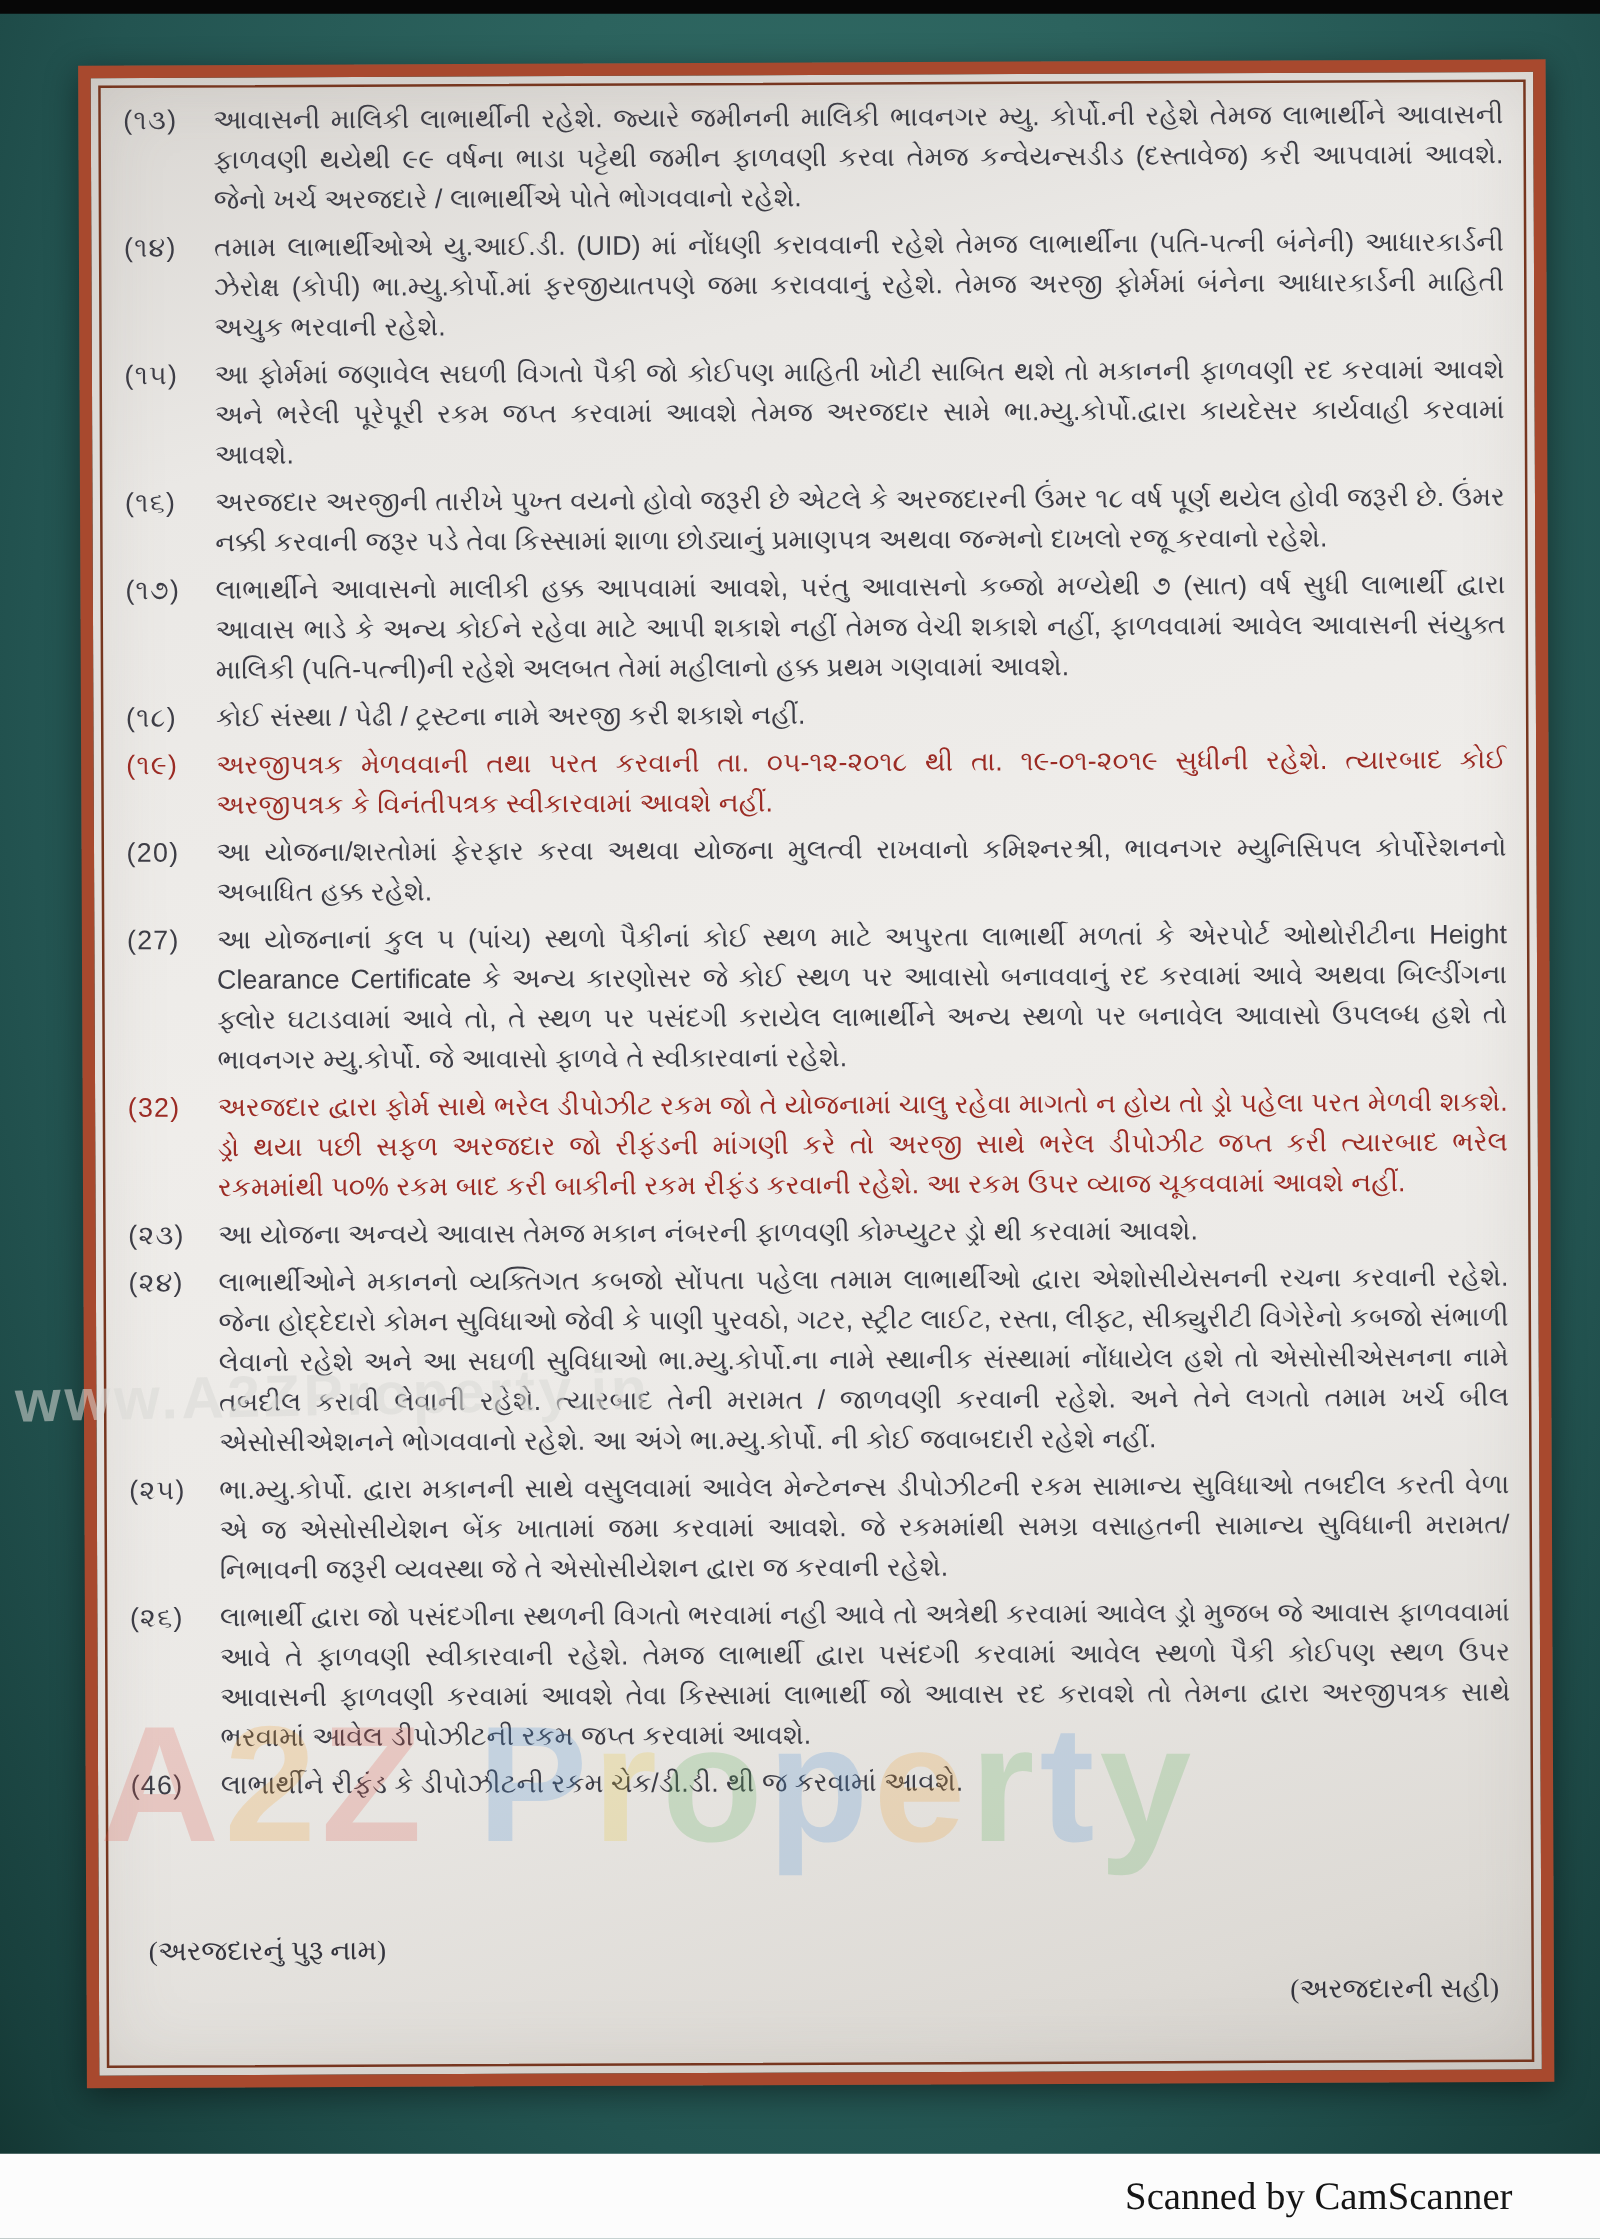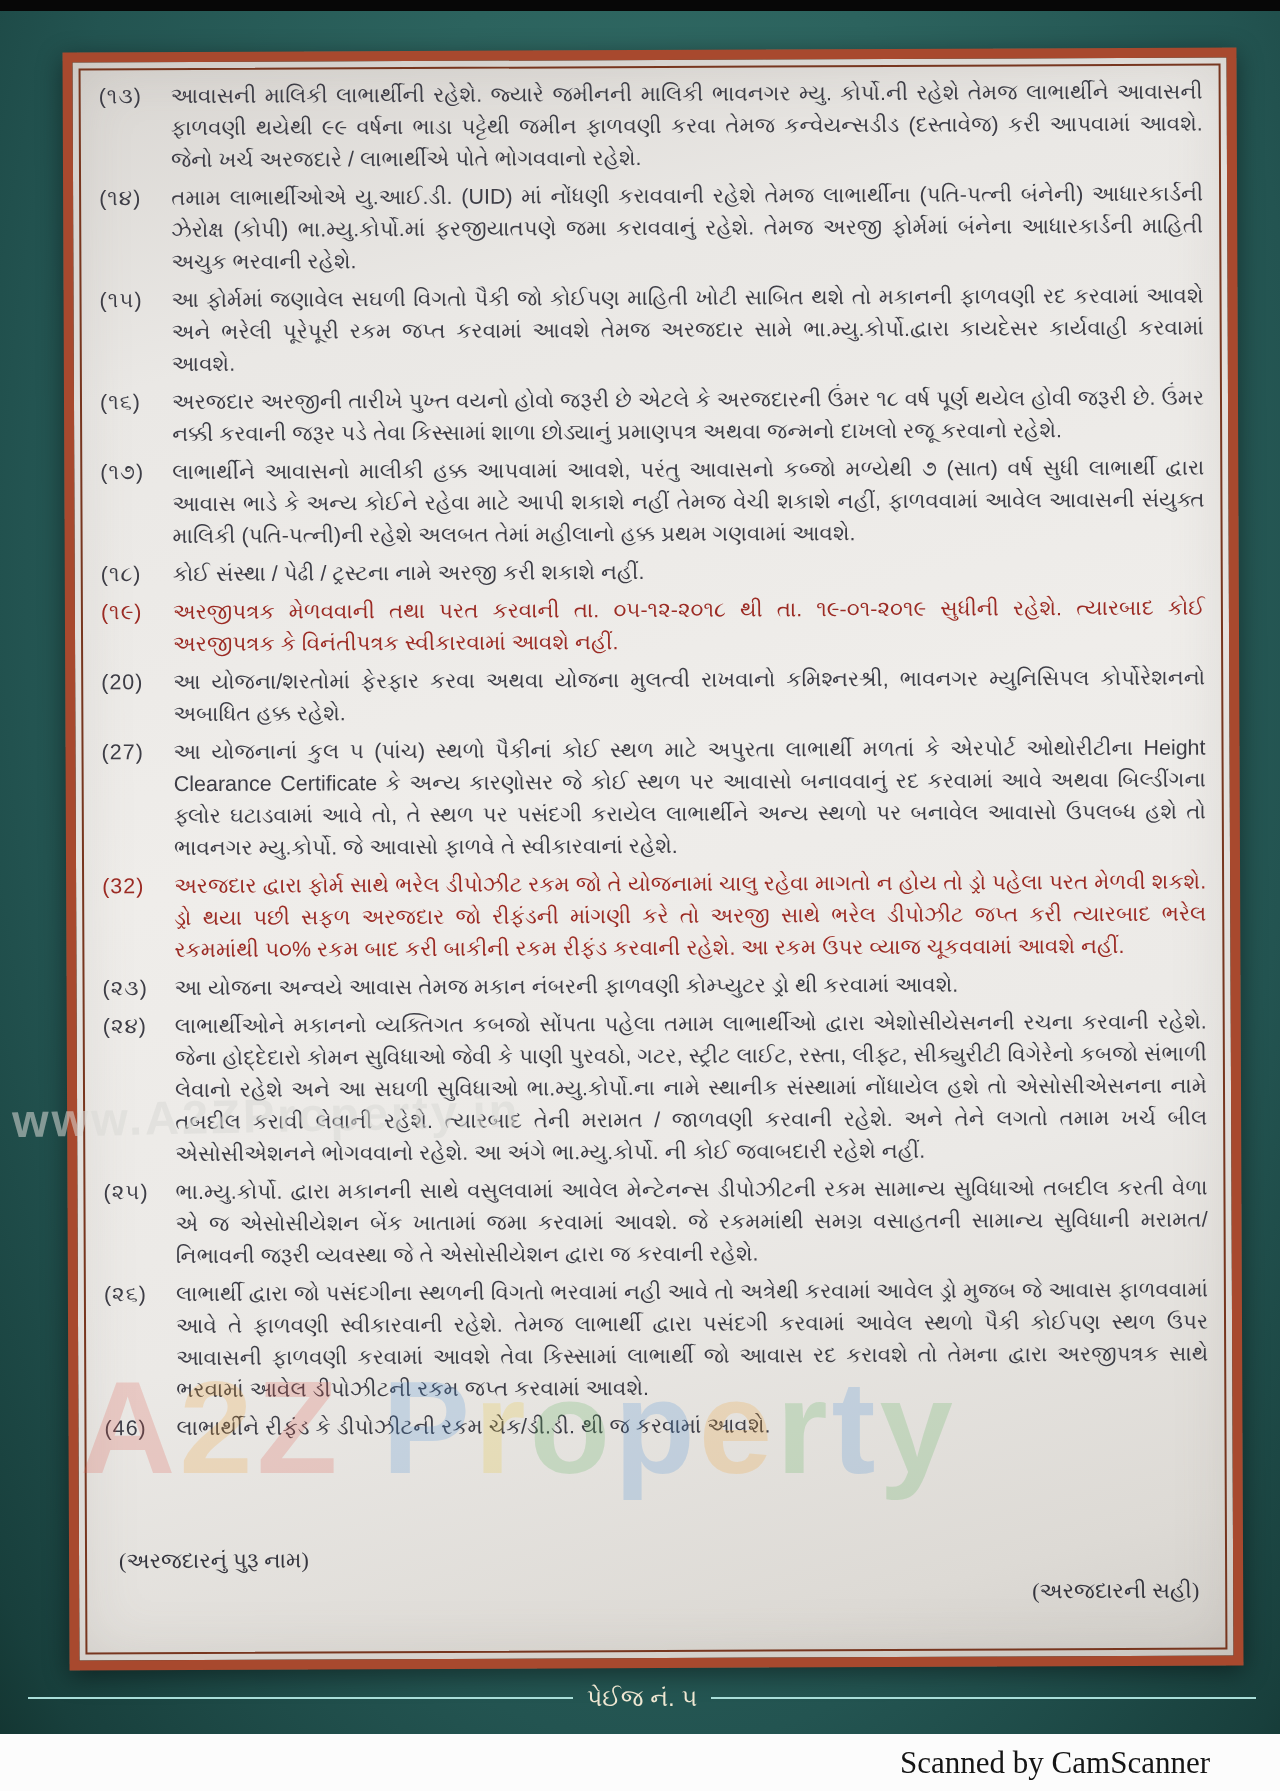--- a/index.html
+++ b/index.html
@@ -75,21 +75,21 @@
   }
   .footer-band .rule{
     flex:1;height:0;
     border-top:2px solid #a9ded9;
   }
   .footer-band .page-label{
     padding:0 14px;white-space:nowrap;
   }
   
   .camscanner-strip{
-    position:absolute;left:0;bottom:0;width:1280px;height:57px;
+    position:absolute;left:0;bottom:0;width:1280px;height:68px;
     background:#fcfcfc;
     display:flex;align-items:center;justify-content:flex-end;
   }
   .camscanner-strip span{
     font-family:"Liberation Serif","DejaVu Serif",serif;
     font-size:31px;color:#151515;
     padding-right:70px;
   }
 </style>
 </head>
@@ -176,22 +176,17 @@
     <span class="txt">લાભાર્થીને રીફંડ કે ડીપોઝીટની રકમ ચેક/ડી.ડી. થી જ કરવામાં આવશે.</span>
   </div>
 </div>
     <div class="sig sig-left">(અરજદારનું પુરૂ નામ)</div>
     <div class="sig sig-right">(અરજદારની સહી)</div>
   </div>
 
   <div class="watermark-url">www.A2ZProperty.in</div>
   <div class="watermark-brand" id="brand-wm"><span style="color: rgb(224, 90, 78);">A</span><span style="color: rgb(240, 160, 48);">2</span><span style="color: rgb(224, 90, 78);">Z</span><span style="color: rgb(0, 0, 0);"> </span><span style="color: rgb(74, 144, 217);">P</span><span style="color: rgb(232, 197, 50);">r</span><span style="color: rgb(88, 176, 88);">o</span><span style="color: rgb(74, 144, 217);">p</span><span style="color: rgb(240, 160, 48);">e</span><span style="color: rgb(88, 176, 88);">r</span><span style="color: rgb(74, 144, 217);">t</span><span style="color: rgb(88, 176, 88);">y</span></div>
 
-  <div class="footer-band">
-    <div class="rule left"></div>
-    <span class="page-label">પેઈજ નં. ૫</span>
-    <div class="rule right"></div>
-  </div>
 
   <div class="camscanner-strip">
     <span>Scanned by CamScanner</span>
   </div>
 </div>
 
 </body></html>

